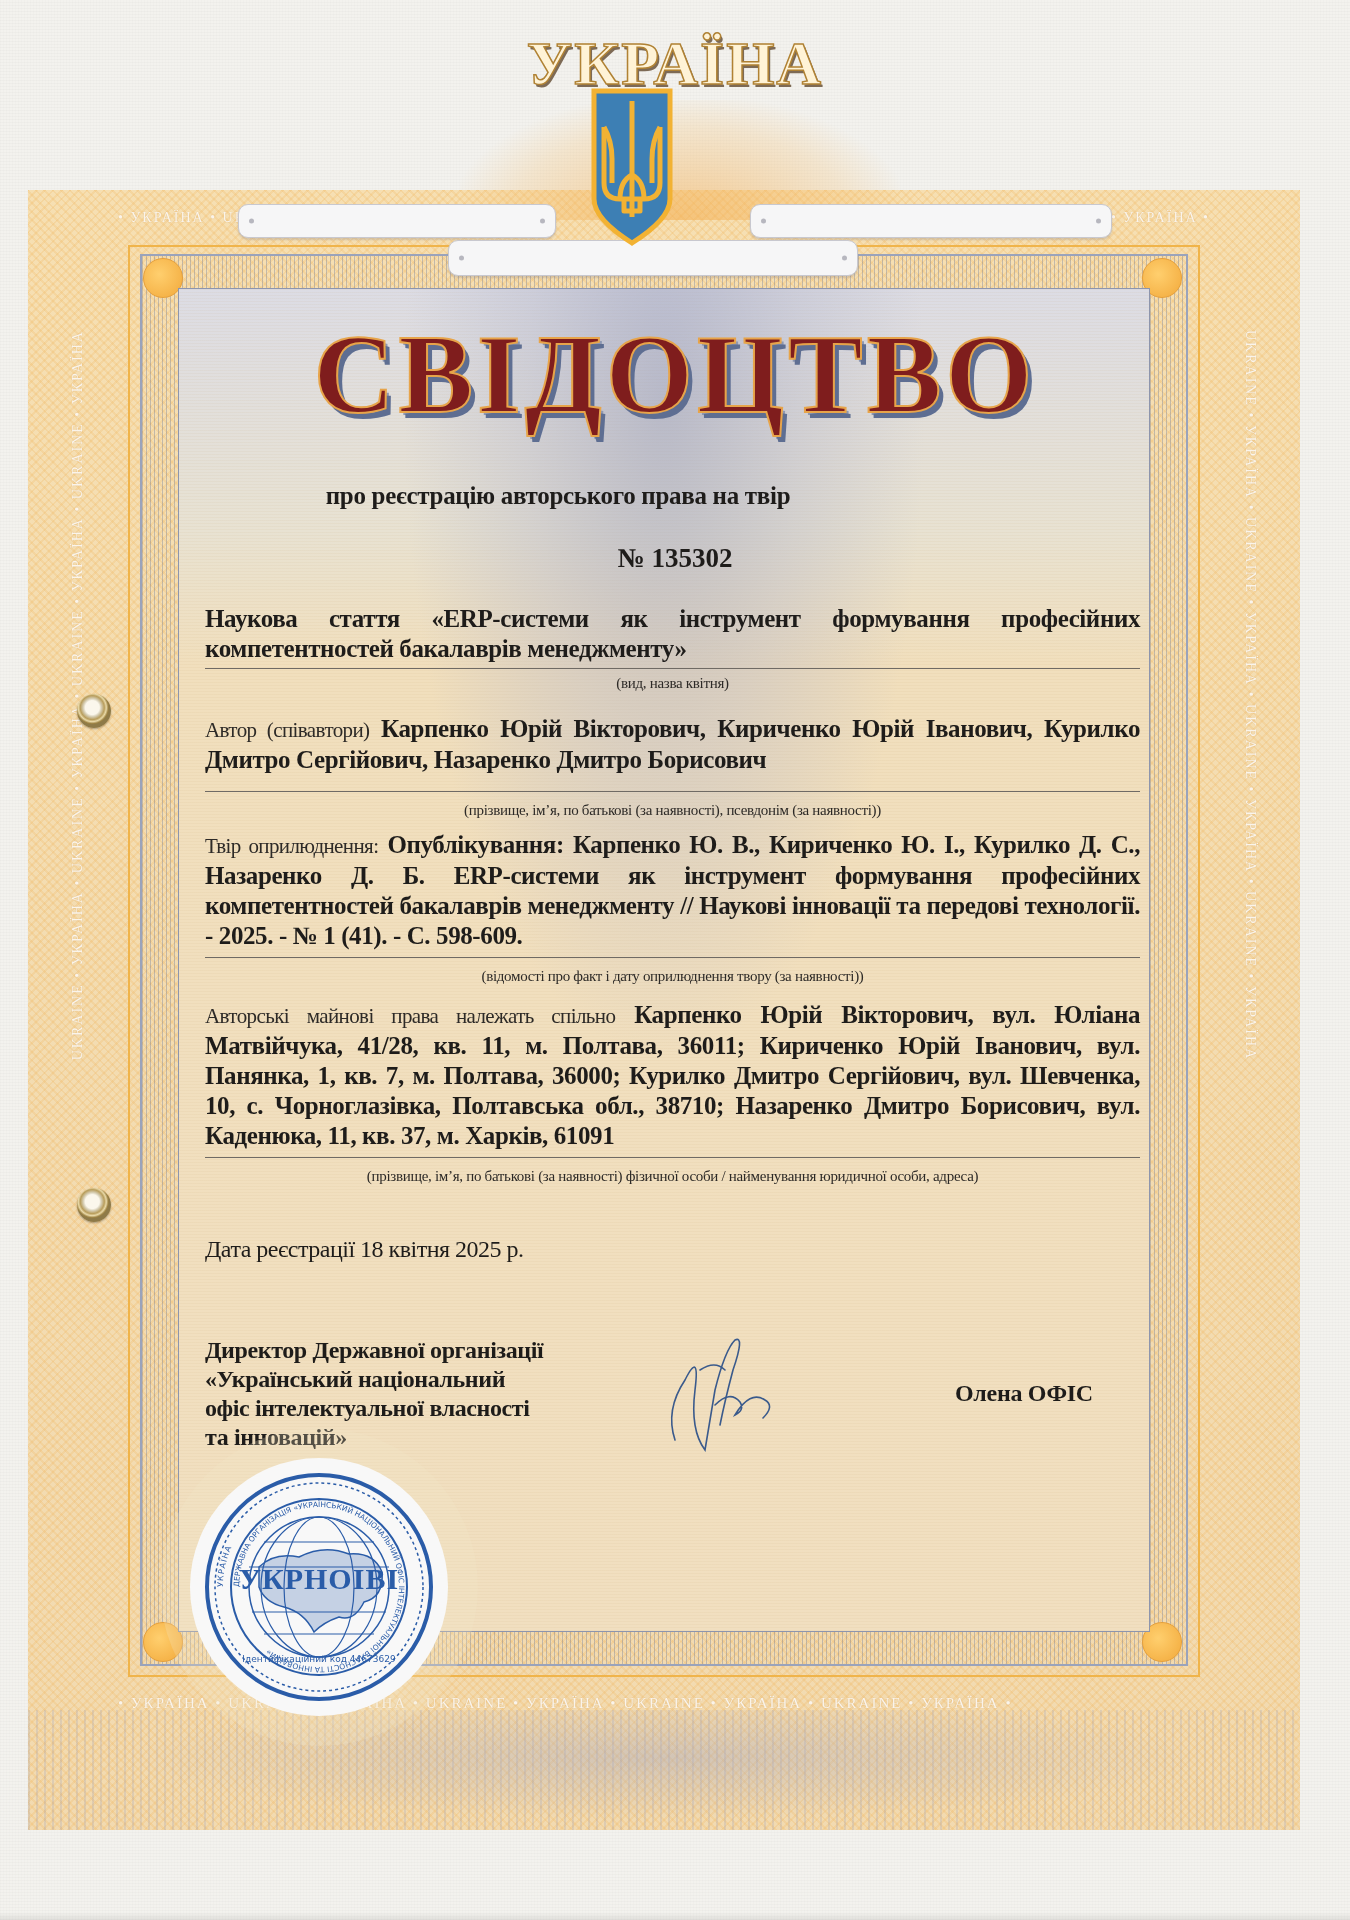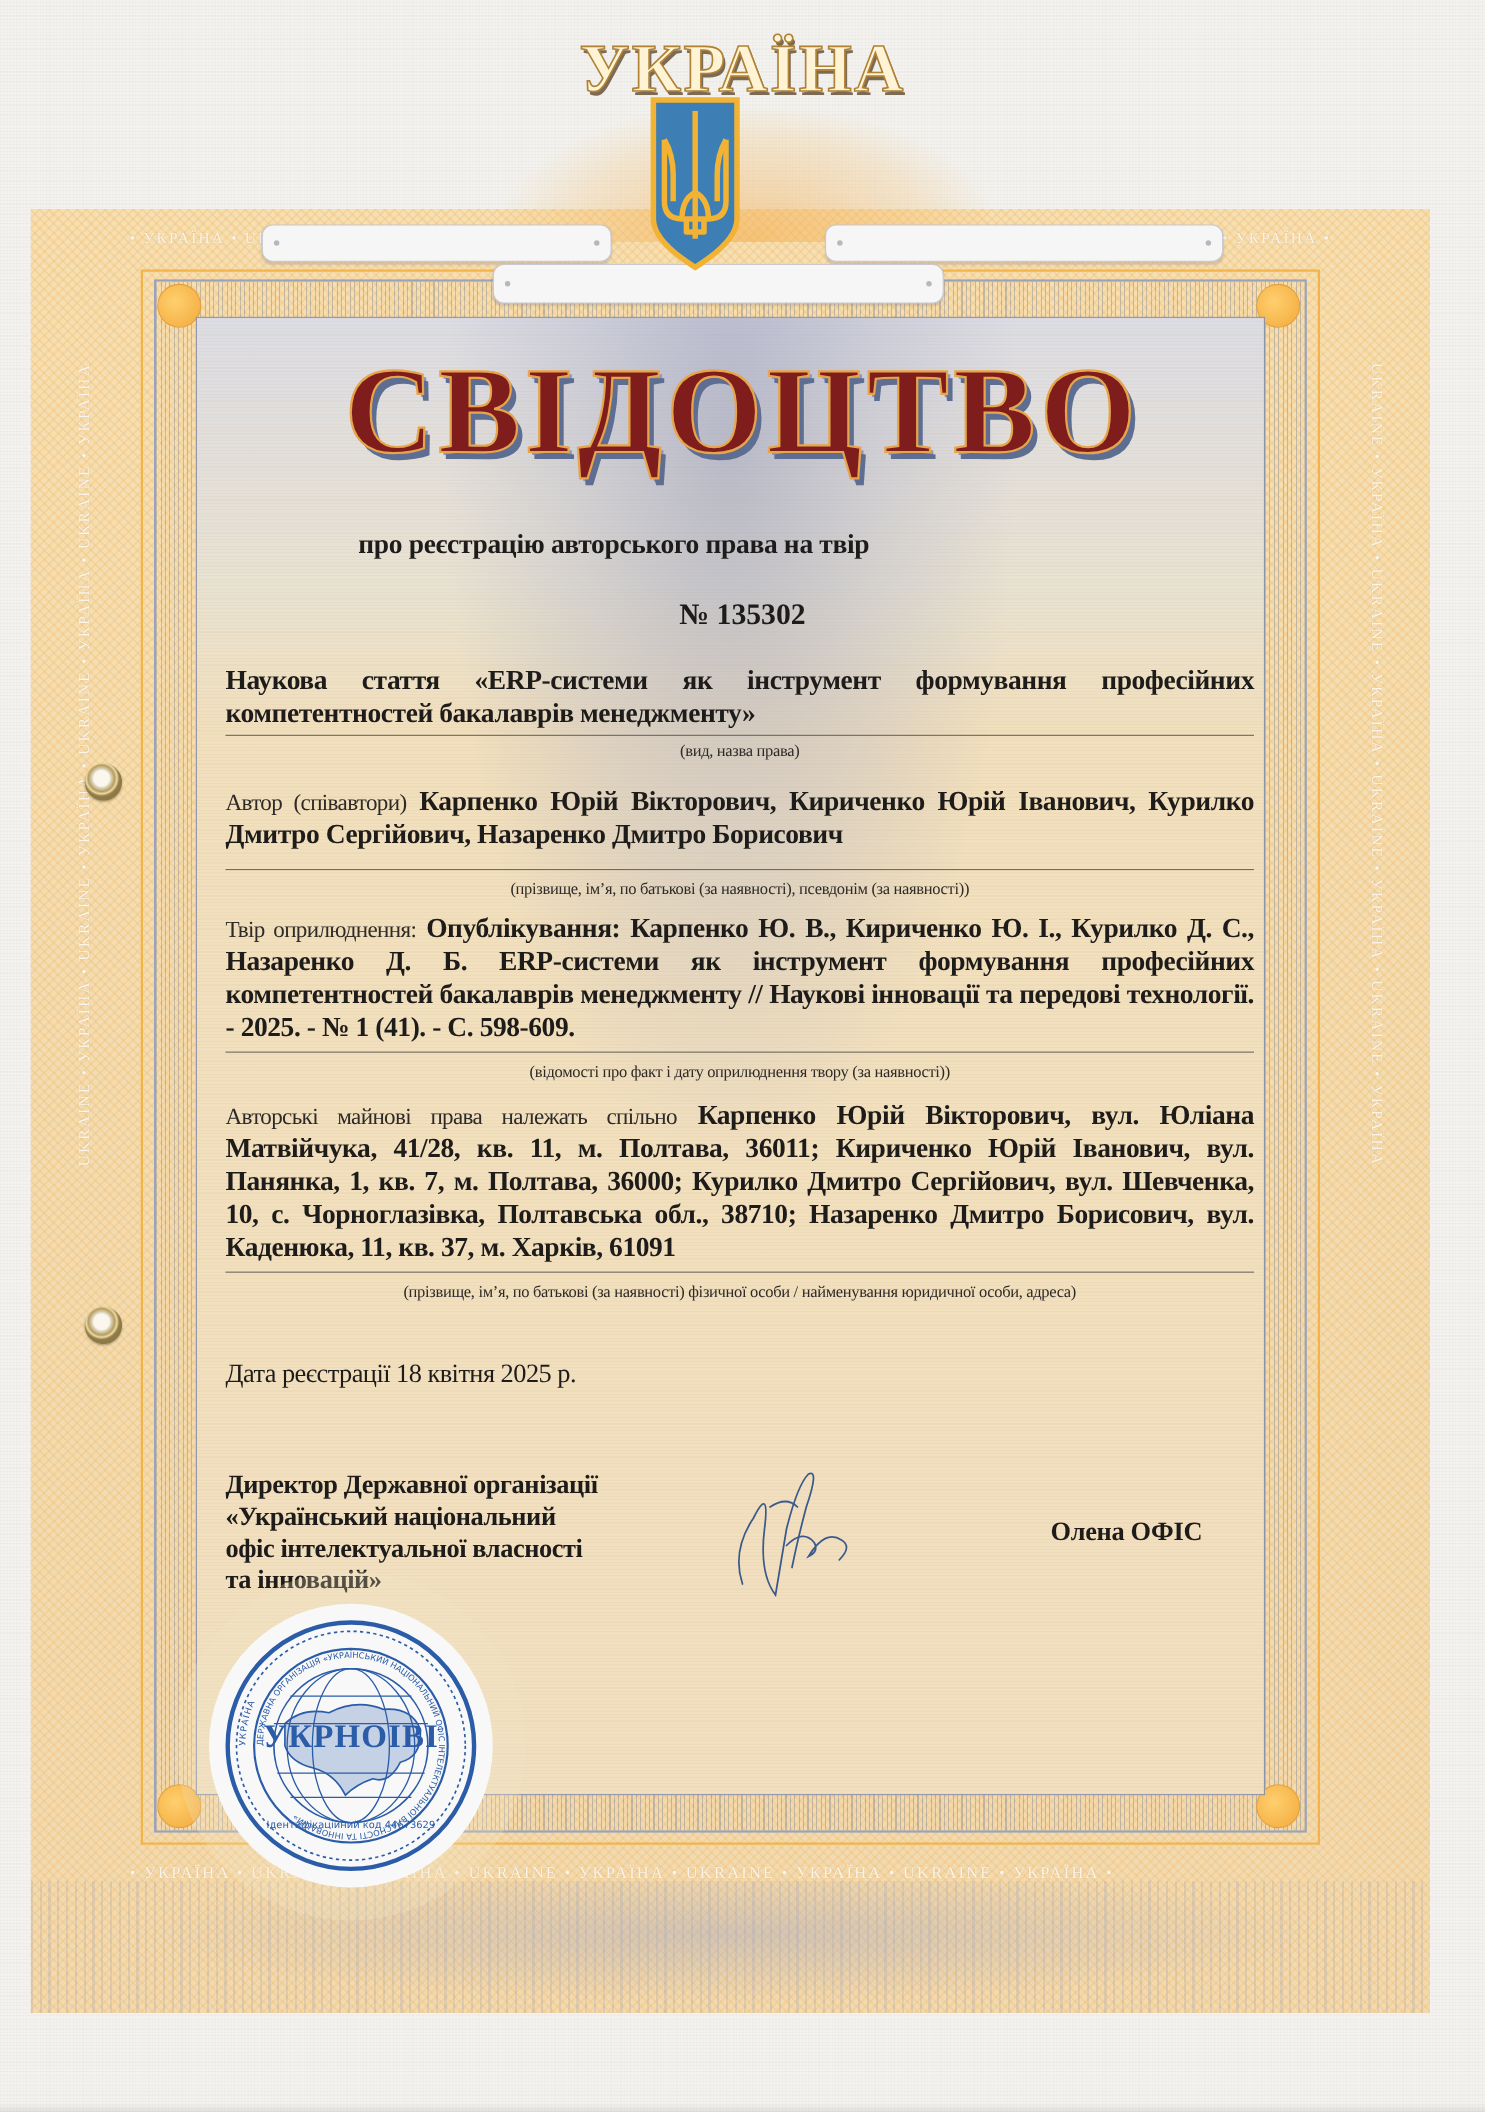--- a/index.html
+++ b/index.html
@@ -247,21 +247,21 @@
 
 <div class="svidotstvo">СВІДОЦТВО</div>
 <div class="subtitle">про реєстрацію авторського права на твір</div>
 <div class="cert-number">№ 135302</div>
 
 <div class="content" style="top:604px;">
   <div class="para">
     <b>Наукова стаття «ERP-системи як інструмент формування професійних компетентностей бакалаврів менеджменту»</b>
   </div>
   <div class="rule"></div>
-  <div class="caption">(вид, назва права)</div>
+  <div class="caption">(вид, назва квітня)</div>
 </div>
 
 <div class="content" style="top:714px;">
   <div class="para">
     <span class="lbl">Автор (співавтори)</span>
     <b>Карпенко Юрій Вікторович, Кириченко Юрій Іванович, Курилко Дмитро Сергійович, Назаренко Дмитро Борисович</b>
   </div>
   <div class="rule" style="margin-top:16px;"></div>
   <div class="caption" style="margin-top:10px;">(прізвище, ім’я, по батькові (за наявності), псевдонім (за наявності))</div>
 </div>

